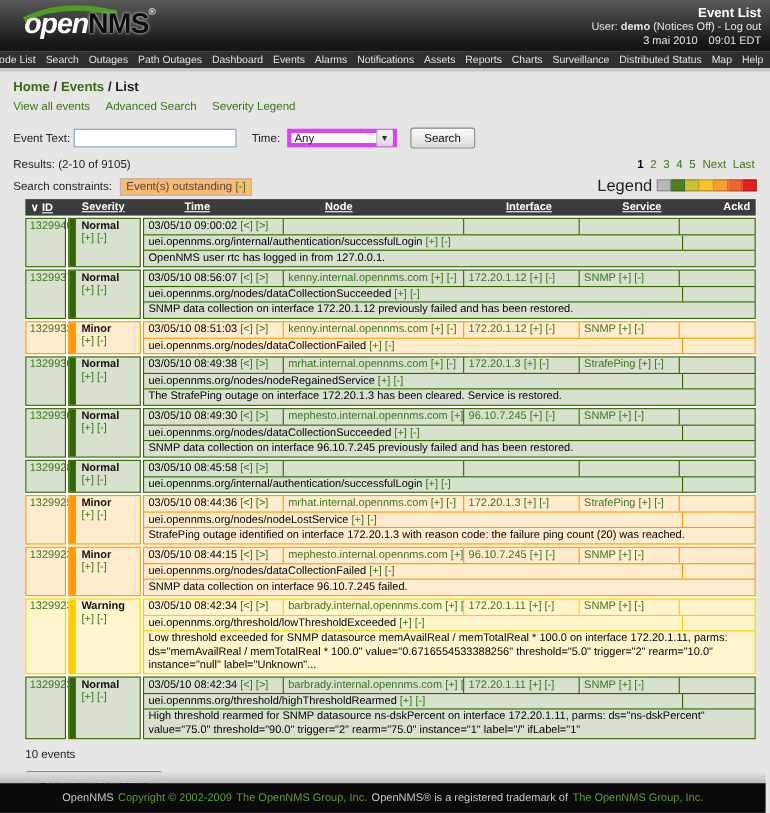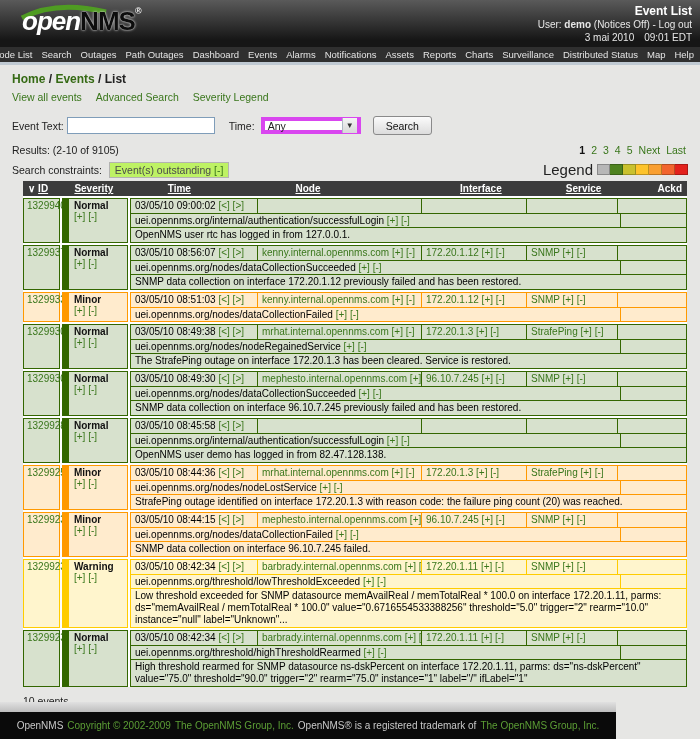--- a/index.html
+++ b/index.html
@@ -36,21 +36,21 @@
          font-size:8px; color:#333; display:flex; align-items:center; justify-content:center; }
   .btn { height:19px; background:linear-gradient(#fbfbfb,#dcdcdc); border:1px solid #8a8a8a; border-radius:3px;
          font-size:10.5px; padding:0 12px; color:#111; font-family:"Liberation Sans",sans-serif; }
   .search-btn { margin-left:12px; }
   .results-row { margin-top:9px; display:flex; justify-content:space-between; font-size:10.5px; color:#222;
                  padding-right:2px; width:676px; }
   .pager a { color:#39761b; margin-left:6px; }
   .pager .cur { color:#111; font-weight:bold; margin-left:6px; }
   .constraints-row { margin-top:5px; display:flex; justify-content:space-between; align-items:flex-end; width:676px; }
   .constraints { font-size:10.5px; color:#222; }
-  .chip { display:inline-block; background:#bef264; border:1px solid #b3b3b1; padding:1px 5px; color:#4a4a4a; margin-left:4px; }
+  .chip { display:inline-block; background:#fdba74; border:1px solid #b3b3b1; padding:1px 5px; color:#4a4a4a; margin-left:4px; }
   .chip a { color:#39761b; }
   .legend { display:flex; align-items:center; font-size:15px; color:#222; }
   .legend .sq { width:13px; height:11px; display:inline-block; border:1px solid rgba(0,0,0,.25); border-left:none; }
   .legend .sq:first-of-type { border-left:1px solid rgba(0,0,0,.25); }
   .legend .lbl { margin-right:4px; }
 
   
   .events-table { margin:3px 0 0 11px; width:664px; background:#fff; font-size:10px; }
   .thead { display:flex; background:#3c3c3c; color:#fff; font-weight:bold; height:15px; align-items:center; margin-bottom:2px; }
   .thead .hc { padding:0 5px; }
@@ -75,21 +75,21 @@
   .c-uei{flex:1;} .c-ackd2{width:66px;}
   .c-log{flex:1; white-space:normal; line-height:12px; padding:1px 4px;}
   .sev-Normal  { --sev:#336600; --bg:#d7e1cd; }
   .sev-Minor   { --sev:#ff9900; --bg:#ffebcd; }
   .sev-Warning { --sev:#ffcc00; --bg:#fff5cd; }
 
   .count-row { margin:8px 0 0 11px; font-size:10.5px; color:#222; }
   .bookmark-row { margin:8px 0 0 11px; }
 
   
-  .footer-wrap { position:absolute; left:0; bottom:0; width:616px; }
+  .footer-wrap { position:absolute; left:0; bottom:0; width:696px; }
   .graystrip { height:10px; background:linear-gradient(#e0e0e0,#bdbdbd); }
   .footer { height:27px; background:#0a0a0a; color:#c9c9c9; font-size:10px;
             display:flex; align-items:center; justify-content:center; gap:4px; }
   .footer .grn { color:#5c9e35; }
 </style>
 </head>
 <body>
 
 <div class="hdr">
   <div class="logo">
@@ -287,23 +287,20 @@
               <div class="c c-time">03/05/10 08:45:58 <a class="glink">[&lt;]</a> <a class="glink">[&gt;]</a></div>
               <div class="c c-node"></div>
               <div class="c c-if"></div>
               <div class="c c-svc"></div>
               <div class="c c-ackd"></div>
             </div>
             <div class="r">
               <div class="c c-uei">uei.opennms.org/internal/authentication/successfulLogin <a class="glink">[+]</a> <a class="glink">[-]</a></div>
               <div class="c c-ackd2"></div>
             </div>
-            <div class="r">
-              <div class="c c-log">OpenNMS user demo has logged in from 82.47.128.138.</div>
-            </div>
           </div>
         </div>
         <div class="event-group sev-Minor">
           <div class="cell id-cell"><a class="glink">13299253</a></div>
           <div class="cell sev-cell"><span class="sev-bar"></span><b>Minor</b><br><a class="glink">[+]</a> <a class="glink">[-]</a></div>
           <div class="rows">
             <div class="r">
               <div class="c c-time">03/05/10 08:44:36 <a class="glink">[&lt;]</a> <a class="glink">[&gt;]</a></div>
               <div class="c c-node"><a class="glink">mrhat.internal.opennms.com</a> <a class="glink">[+]</a> <a class="glink">[-]</a></div>
               <div class="c c-if"><a class="glink">172.20.1.3</a> <a class="glink">[+]</a> <a class="glink">[-]</a></div>

